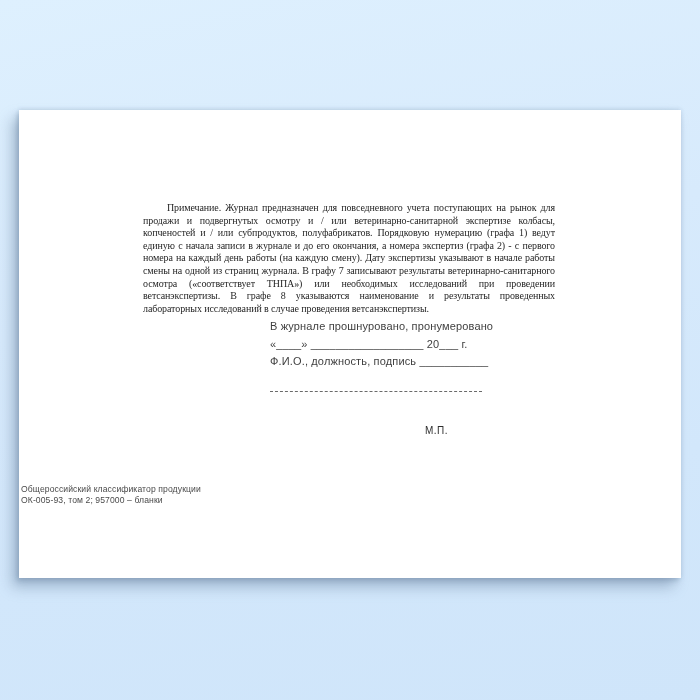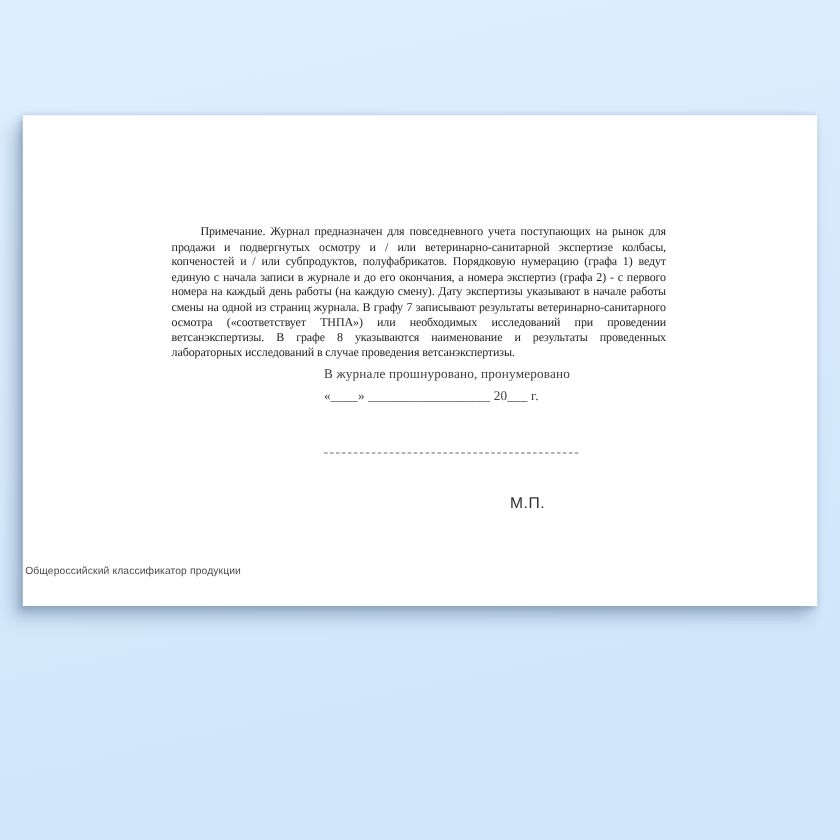--- a/index.html
+++ b/index.html
@@ -14,23 +14,23 @@
   }
   .scene {
     position: relative;
     width: 700px;
     height: 700px;
     background: linear-gradient(168deg, #def0fe 0%, #d7eafc 40%, #d2e7fb 70%, #cfe5fa 100%);
   }
   .page {
     position: absolute;
     left: 19px;
-    top: 96px;
+    top: 110px;
     width: 662px;
-    height: 409px;
+    height: 468px;
     background: #ffffff;
     box-shadow:
       -7px 9px 13px rgba(108, 134, 164, 0.48),
       -2px 3px 5px rgba(108, 134, 164, 0.38),
       0 -1px 4px rgba(118, 144, 172, 0.22);
   }
   .note {
     position: absolute;
     left: 124px;
     top: 82px;
@@ -46,36 +46,35 @@
   .cert {
     position: absolute;
     left: 251px;
     top: 208px;
     width: 230px;
     font-size: 11px;
     line-height: 17.5px;
     letter-spacing: 0.15px;
     color: #3f3f3f;
     white-space: nowrap;
-    font-family: Liberation Serif, serif;
   }
   .cert-line { display: block; }
   .dashed-line {
     position: absolute;
     left: 251px;
     top: 281px;
     width: 212px;
     height: 0;
     border-bottom: 1.6px dashed #6a6a6a;
   }
   .stamp {
     position: absolute;
     left: 406px;
     top: 315px;
-    font-size: 13px;
+    font-size: 10px;
     letter-spacing: 0.5px;
     color: #2e2e2e;
   }
   .footer {
     position: absolute;
     left: 2px;
     top: 374px;
     width: 662px;
     text-align: left;
     font-size: 8.6px;
@@ -89,24 +88,26 @@
 <body>
 
 <div class="scene">
   <div class="page">
 
     <p class="note">Примечание. Журнал предназначен для повседневного учета поступающих на рынок для продажи и подвергнутых осмотру и / или ветеринарно-санитарной экспертизе колбасы, копченостей и / или субпродуктов, полуфабрикатов. Порядковую нумерацию (графа 1) ведут единую с начала записи в журнале и до его окончания, а номера экспертиз (графа 2) - с первого номера на каждый день работы (на каждую смену). Дату экспертизы указывают в начале работы смены на одной из страниц журнала. В графу 7 записывают результаты ветеринарно-санитарного осмотра («соответствует ТНПА») или необходимых исследований при проведении ветсанэкспертизы. В графе 8 указываются наименование и результаты проведенных лабораторных исследований в случае проведения ветсанэкспертизы.</p>
 
     <div class="cert">
       <span class="cert-line">В журнале прошнуровано, пронумеровано</span>
       <span class="cert-line">«____» __________________ 20___ г.</span>
+      <span class="cert-line">Ф.И.О., должность, подпись ___________</span>
     </div>
 
     <div class="dashed-line"></div>
 
     <div class="stamp">М.П.</div>
 
     <div class="footer">
       <span class="footer-line">Общероссийский классификатор продукции</span>
+      <span class="footer-line">ОК-005-93, том 2; 957000 – бланки</span>
     </div>
 
   </div>
 </div>
 
 </body></html>

